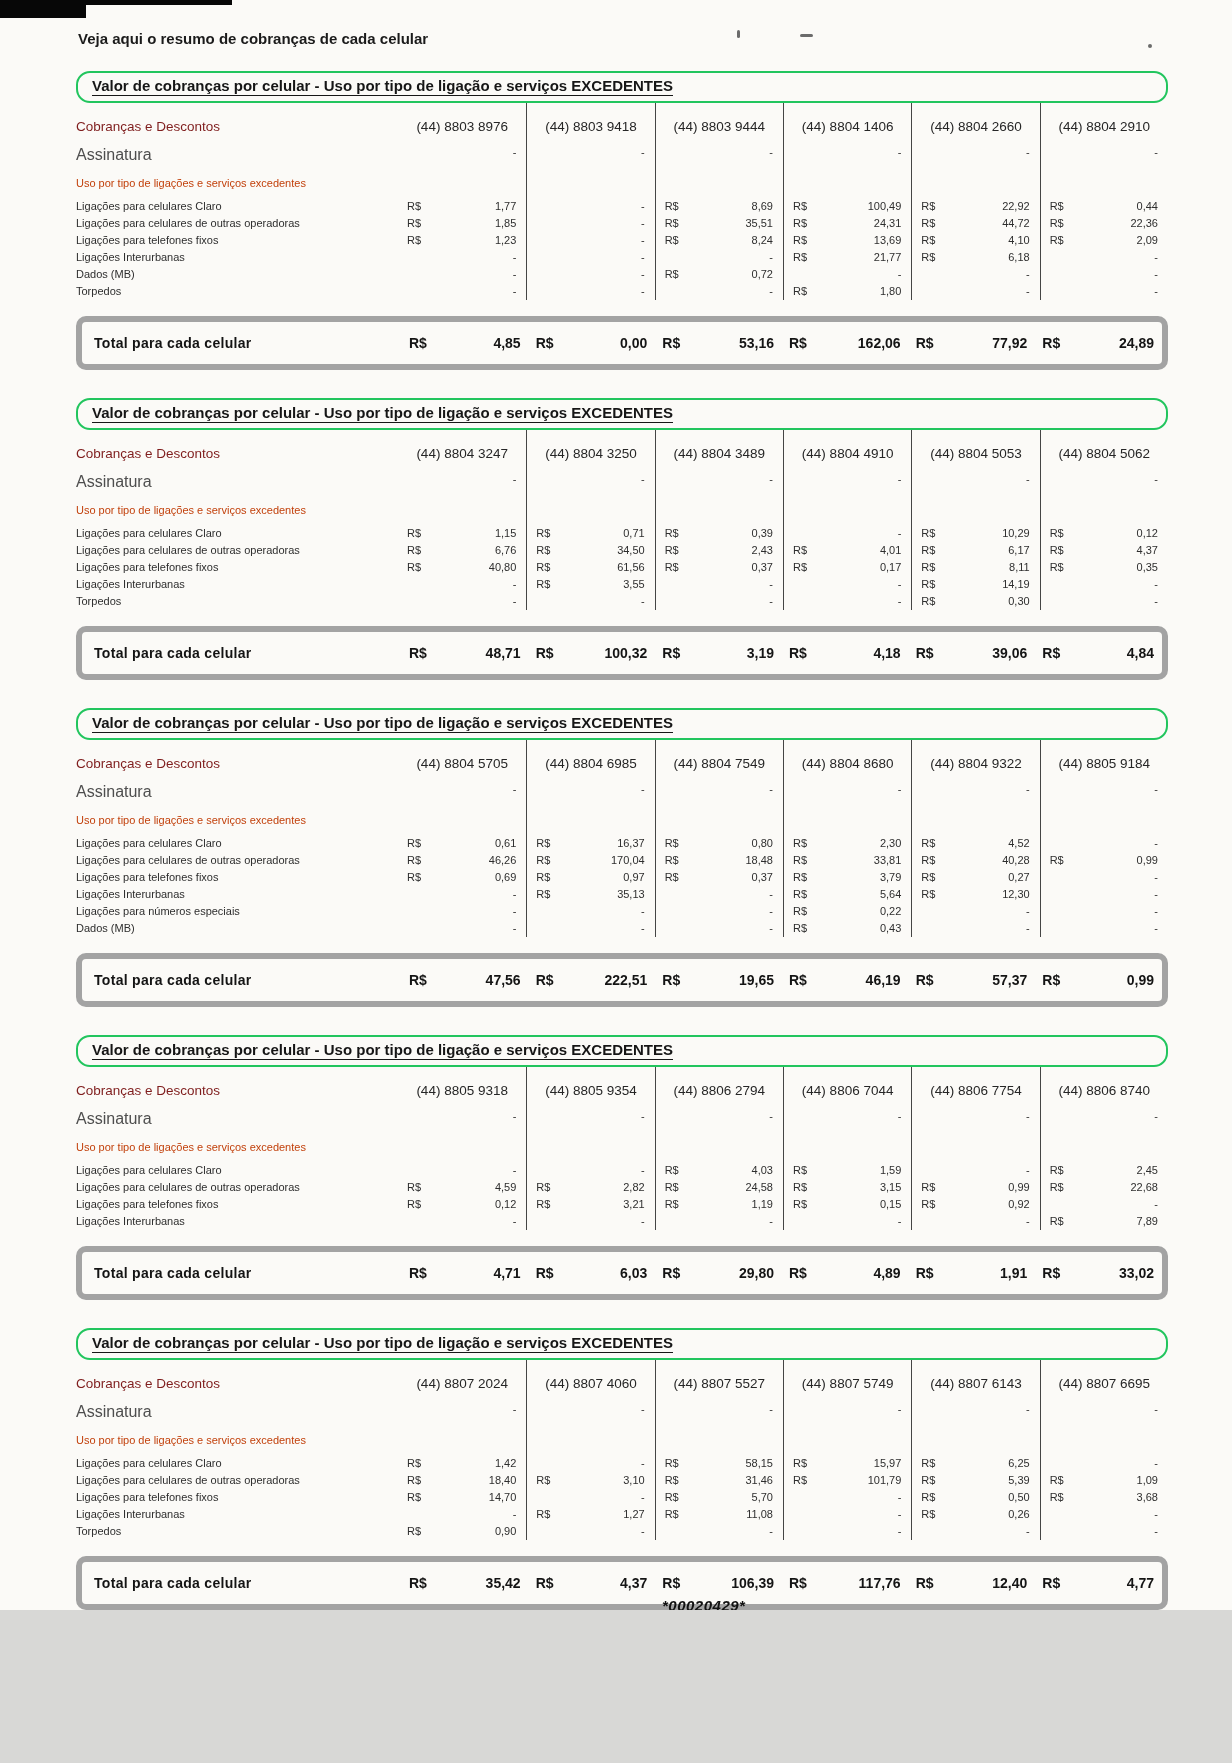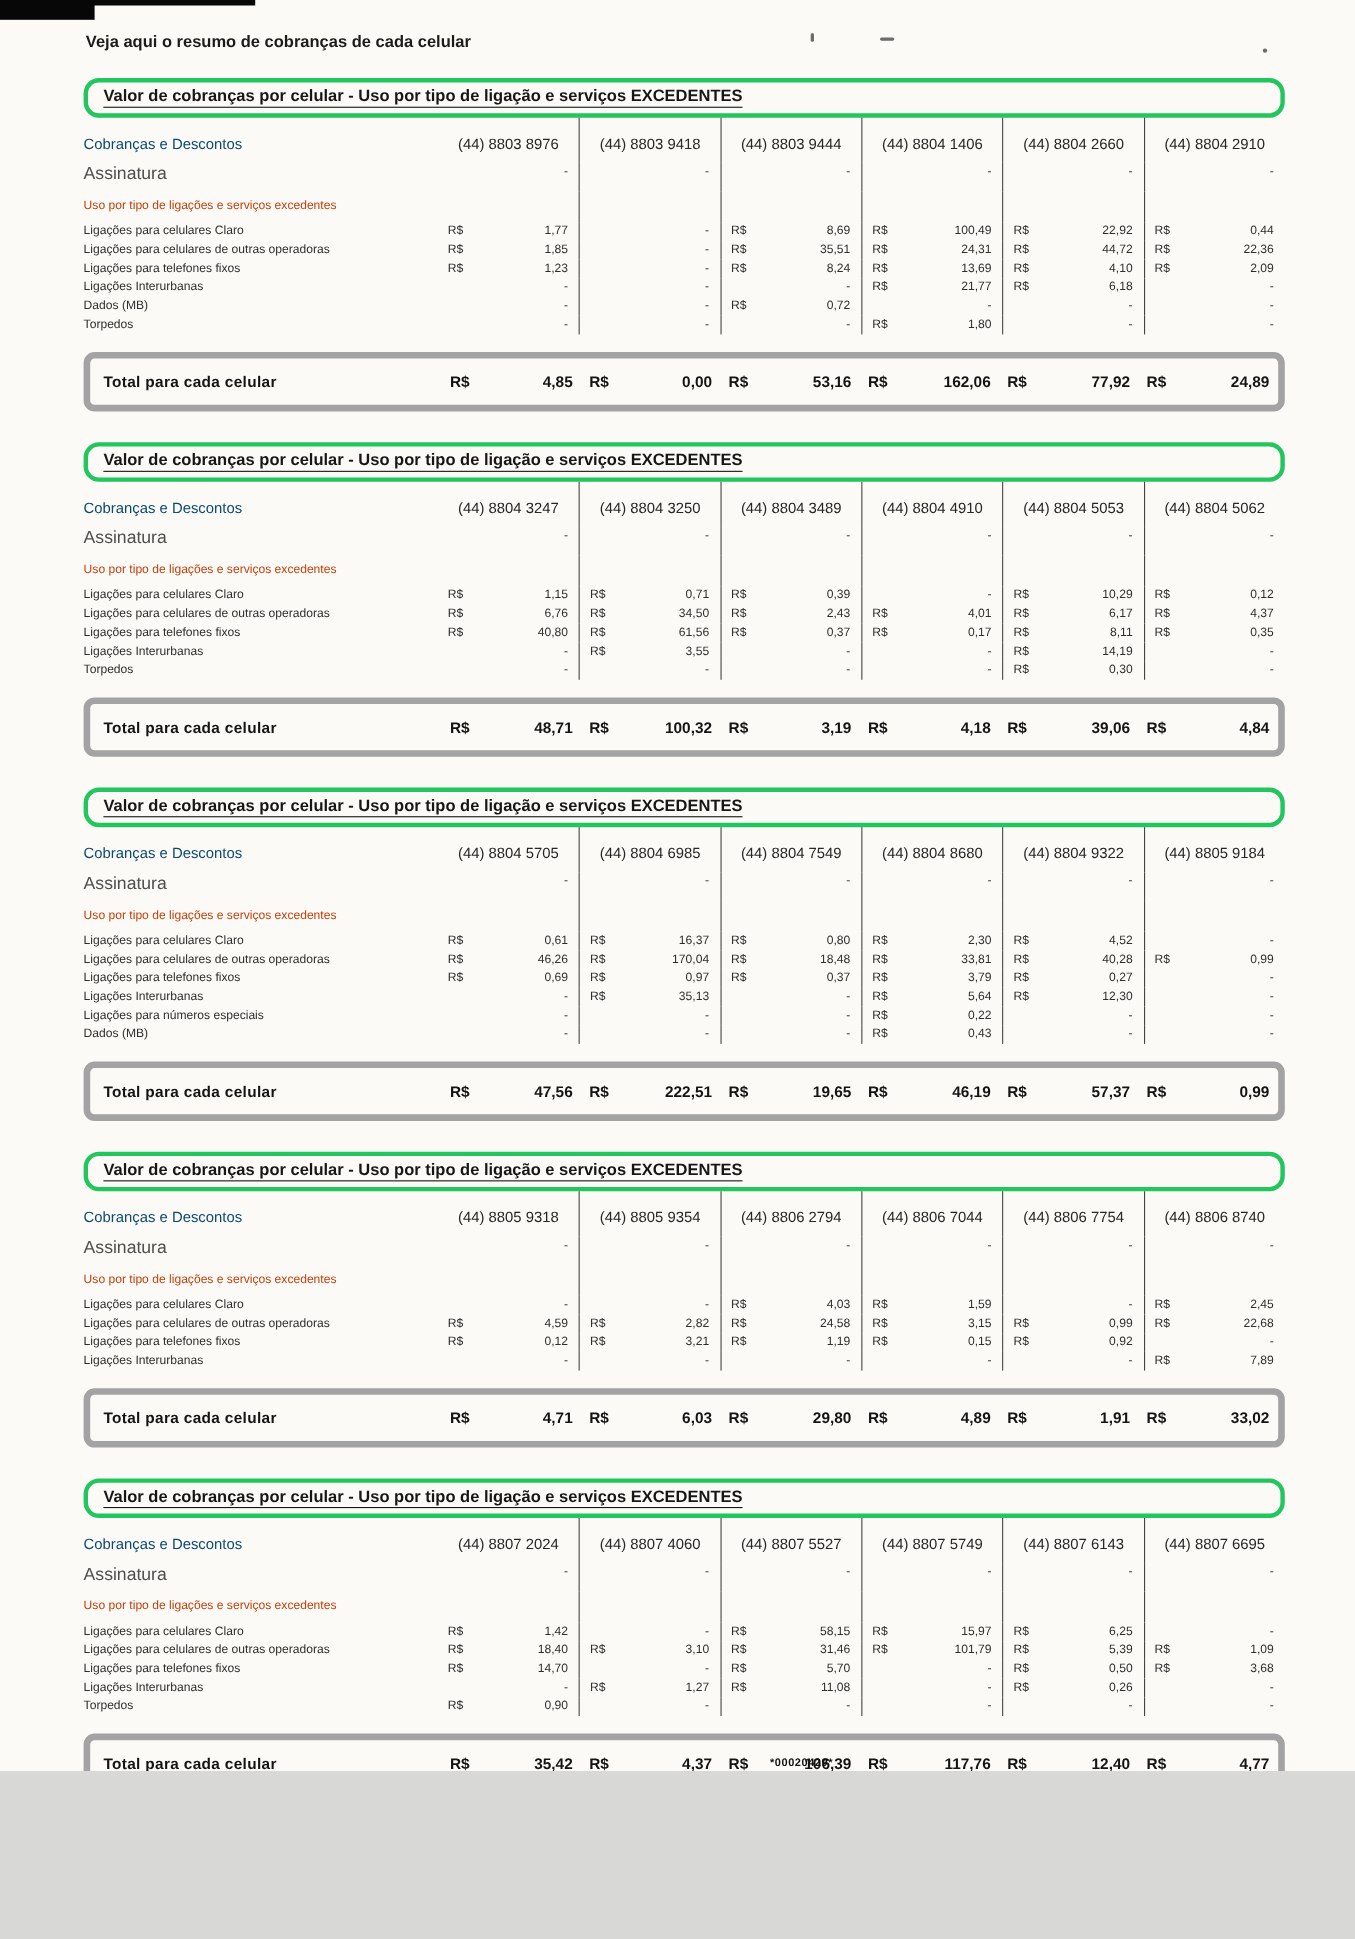--- a/index.html
+++ b/index.html
@@ -8,30 +8,30 @@
     background: #fbfaf7; font-family: "Liberation Sans", sans-serif;
     color: #222; overflow: hidden;
   }
   .artifact { position: absolute; background: #070707; }
   .smudge  { position: absolute; background: #6b6b6b; border-radius: 2px; }
 
   .content { position: absolute; left: 76px; top: 30px; width: 1092px; }
   .intro-title { font-size: 15px; font-weight: bold; color: #1b1b1b; margin: 0 0 24px 2px; }
 
   .section { margin-bottom: 28px; }
-  .pill { border: 4px solid #22c55e; border-radius: 14px; padding: 4px 14px 6px; }
+  .pill { border: 2px solid #22c55e; border-radius: 14px; padding: 4px 14px 6px; }
   .pill-text {
     font-size: 15px; font-weight: bold; color: #161616;
     border-bottom: 1.5px solid #161616; padding-bottom: 1px;
   }
 
   .grid { display: grid; grid-template-columns: 322px repeat(6, 1fr); }
   .sep { border-left: 1px solid #454545; }
 
-  .charges-cell { font-size: 13.5px; color: #0c4a6e; padding: 16px 0 10px; }
+  .charges-cell { font-size: 13.5px; color: #7f1d1d; padding: 16px 0 10px; }
   .phone-cell   { font-size: 13.5px; color: #262626; text-align: center; padding: 16px 2px 10px; white-space: nowrap; }
 
   .ass-label { font-size: 16px; color: #4e4e4e; padding: 2px 0 6px; }
   .dash-cell { font-size: 11px; color: #333; text-align: right; padding: 2px 10px 6px 0; }
 
   .usage-label { grid-column: 1 / 3; font-size: 11px; color: #c2410c; padding: 7px 0 9px; white-space: nowrap; }
 
   .drow { }
   .rlabel { font-size: 11px; color: #2e2e2e; line-height: 17px; white-space: nowrap; }
   .val {
@@ -43,21 +43,21 @@
   .total-pill {
     margin-top: 16px; border: 6px solid #a3a3a3; border-radius: 10px; height: 42px;
     display: grid; grid-template-columns: 320px repeat(6, 1fr); align-items: center;
   }
   .total-label { font-size: 14px; font-weight: bold; color: #141414; padding-left: 12px; letter-spacing: 0.3px; }
   .tval {
     display: flex; justify-content: space-between; align-items: baseline;
     font-size: 14px; font-weight: bold; color: #141414; padding: 0 8px 0 7px;
   }
 
-  .footer-code { position: absolute; left: 700px; top: 1597px; font-size: 10px; font-weight: bold; color: #111; letter-spacing: 0.5px; }
+  .footer-code { position: absolute; left: 662px; top: 1597px; font-size: 15px; font-weight: bold; color: #111; letter-spacing: 0.5px; font-style: italic; }
   .footer-page { position: absolute; left: 1036px; top: 1631px; font-size: 11.5px; color: #222; }
   .footer-page span { margin-right: 11px; }
 </style>
 </head>
 <body>
 
 <div class="page">
   <div class="artifact" style="left:0;top:0;width:86px;height:18px;"></div>
   <div class="artifact" style="left:0;top:0;width:232px;height:5px;"></div>
   <div class="smudge" style="left:737px;top:30px;width:3px;height:8px;"></div>

